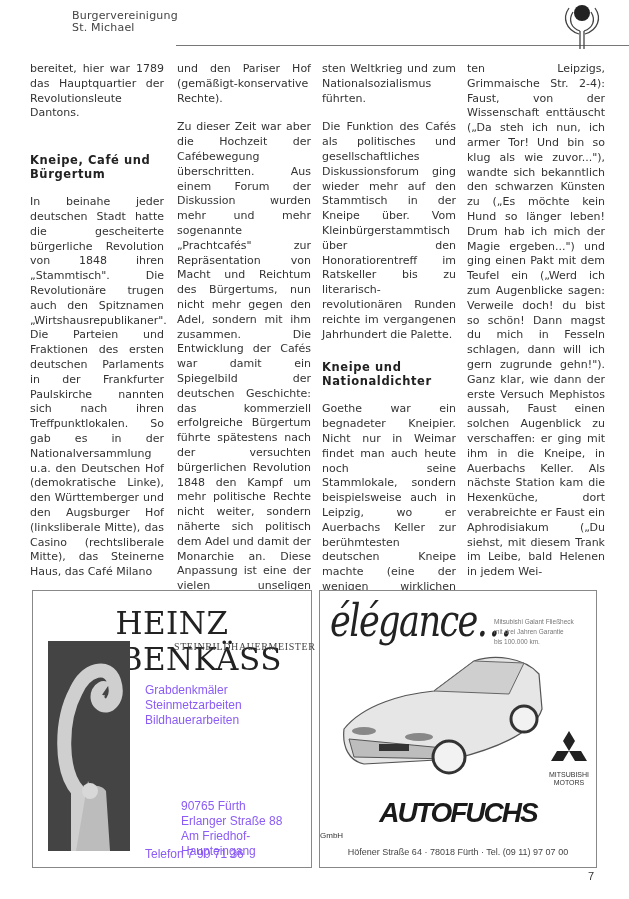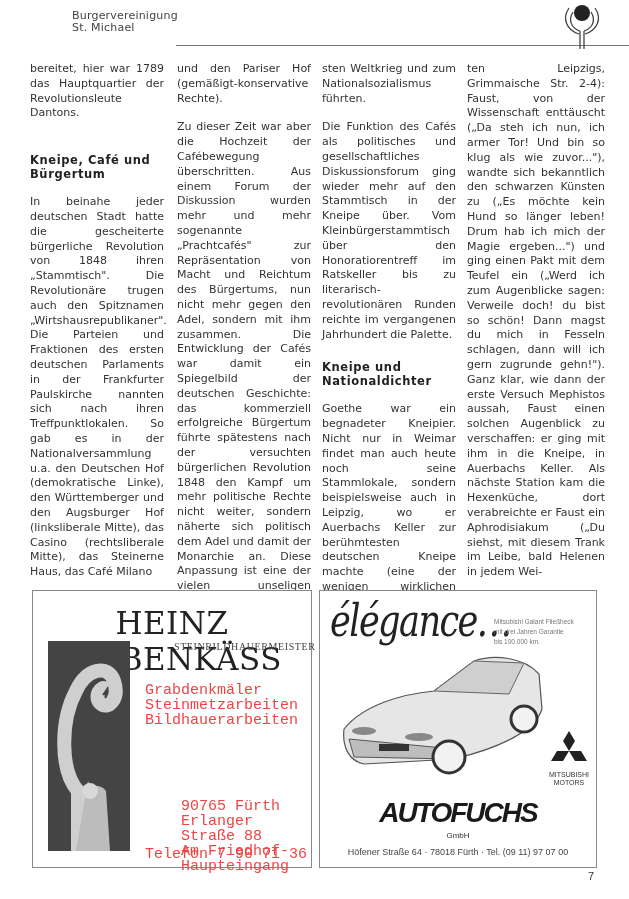--- a/index.html
+++ b/index.html
@@ -19,31 +19,31 @@
   .col1 { left: 0; } .col2 { left: 147px; } .col3 { left: 292px; } .col4 { left: 437px; width: 138px; }
   .spacer-h { height: 18px; }
 
   .ad { position: absolute; border: 1.5px solid #888; background: #fff; }
   .ad-left { left: 32px; top: 590px; width: 278px; height: 276px; }
   .ad-right { left: 319px; top: 590px; width: 276px; height: 276px; }
 
   .sk-name { position: absolute; left: 0; top: 14px; width: 100%; text-align: center; font-family: "DejaVu Serif", serif; font-size: 31px; letter-spacing: 0.5px; color: #222; }
   .sk-sub { position: absolute; left: 112px; top: 50px; font-family: "Liberation Serif", serif; font-size: 10px; letter-spacing: 0.6px; color: #444; margin-left: 29px; }
   .sk-photo { position: absolute; left: 15px; top: 50px; width: 82px; height: 210px; background: #3a3a3a; overflow: hidden; }
-  .sk-text { position: absolute; left: 112px; font-family: Liberation Mono, monospace; font-size: 15px; line-height: 15px; color: #ef4444; }
+  .sk-text { position: absolute; left: 112px; font-family: Liberation Sans, sans-serif; font-size: 12px; line-height: 15px; color: #8b5cf6; }
   .sk-services { top: 92px; } .sk-address { top: 208px; margin-left: 36px; } .sk-phone { top: 256px; }
 
   .el-title { position: absolute; left: 10px; top: 4px; font-family: "DejaVu Serif", serif; font-style: italic; font-size: 44px; letter-spacing: -2px; color: #222; transform: scaleX(0.8); transform-origin: left; }
   .el-dots { letter-spacing: 1px; }
   .el-note { position: absolute; left: 174px; top: 26px; font-family: "Liberation Sans", sans-serif; font-size: 6.5px; line-height: 10px; color: #777; }
   .car { position: absolute; left: 14px; top: 58px; width: 210px; height: 130px; }
   .mitsu { position: absolute; left: 220px; top: 140px; width: 58px; text-align: center; }
   .mitsu-text { font-family: "Liberation Sans", sans-serif; font-size: 7px; line-height: 8px; color: #333; }
   .af-name { position: absolute; left: 0; top: 206px; width: 100%; text-align: center; font-family: "Liberation Sans", sans-serif; font-weight: bold; font-style: italic; font-size: 28px; letter-spacing: -2px; color: #1a1a1a; }
-  .af-gmbh { position: absolute; left: 0; top: 240px; width: 100%; text-align: center; font-family: "Liberation Sans", sans-serif; font-size: 8px; color: #333; }
+  .af-gmbh { position: absolute; left: 0; top: 240px; width: 100%; text-align: left; font-family: "Liberation Sans", sans-serif; font-size: 8px; color: #333; }
   .af-addr { position: absolute; left: 0; top: 256px; width: 100%; text-align: center; font-family: "Liberation Sans", sans-serif; font-size: 9px; color: #444; }
 
   .page-number { position: absolute; left: 588px; top: 870px; font-family: "Liberation Sans", sans-serif; font-size: 11px; color: #333; }
 </style>
 </head>
 <body>
 
 <div class="header">
   <div class="line">Burgervereinigung</div>
   <div class="line">St. Michael</div>

